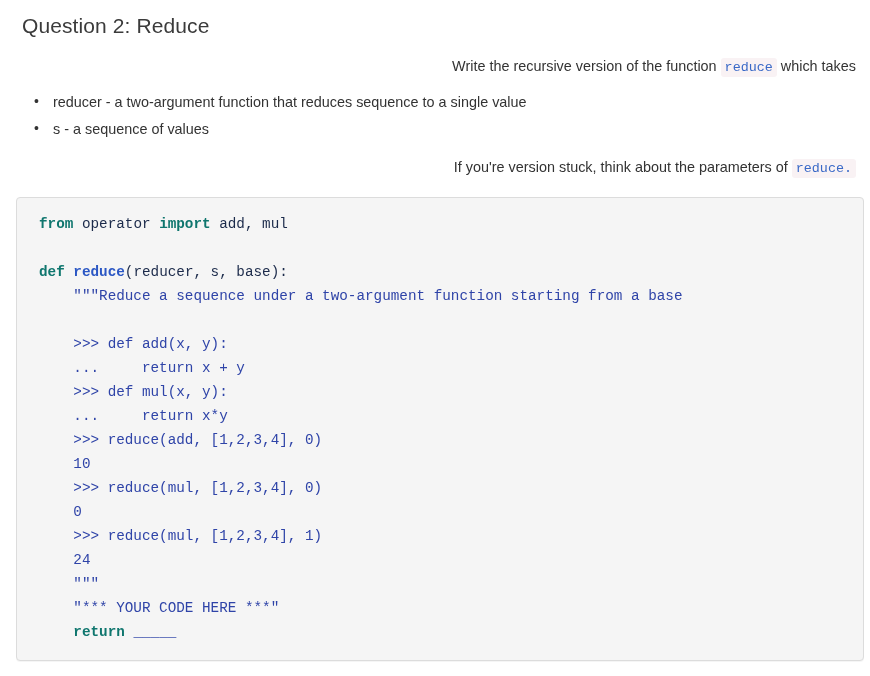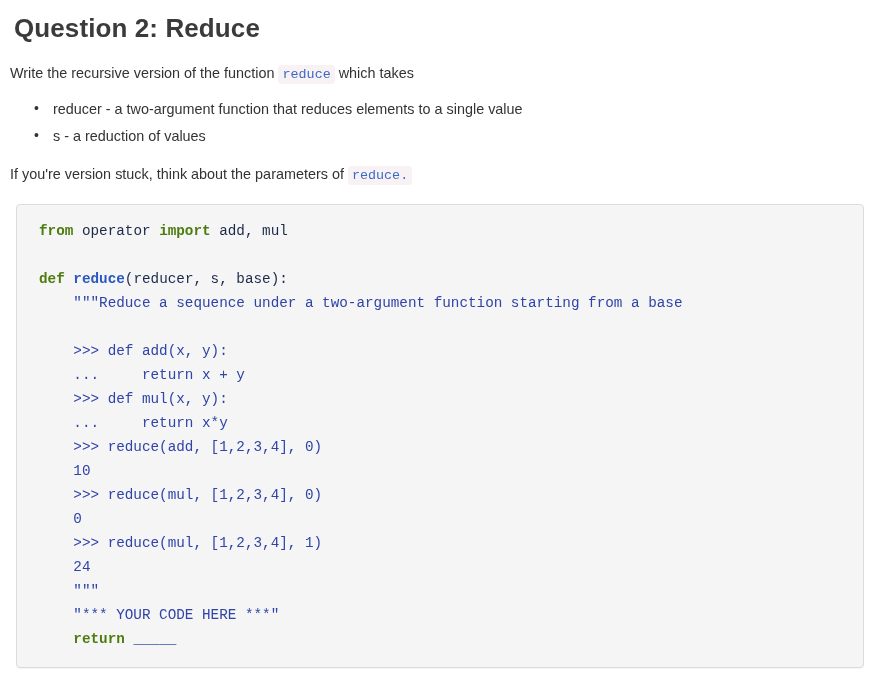--- a/index.html
+++ b/index.html
@@ -16,33 +16,34 @@
     -webkit-font-smoothing: antialiased;
   }
 
   .page {
     padding: 8px 14px 0 8px;
     box-sizing: border-box;
     width: 870px;
   }
 
   .page-title {
-    font-size: 26px;
-    font-weight: 700;
+    font-size: 21px;
+    font-weight: 400;
     color: #3b3b3b;
-    margin: 4px 0 0 6px;
+    margin: 4px 0 0 14px;
     line-height: 1.3;
     letter-spacing: 0.1px;
   }
 
   .para {
     font-size: 14.4px;
     line-height: 1.5;
     color: #333333;
     margin: 17px 0 0 2px;
+    text-align: right;
   }
 
   .bullet-list {
     list-style: none;
     margin: 14px 0 0 0;
     padding: 0;
   }
   .bullet-list li {
     position: relative;
     font-size: 14.4px;
@@ -88,41 +89,41 @@
     padding: 0 0 0 22px;
     font-family: "Liberation Mono", "DejaVu Sans Mono", monospace;
     font-size: 14.3px;
     line-height: 24px;
     color: #1b2a4a;
     white-space: pre;
     overflow: hidden;
     tab-size: 4;
   }
 
-  .k  { font-weight: bold; color: #4d7c0f; }
+  .k  { font-weight: bold; color: #0f766e; }
   .fn { font-weight: bold; color: #2b57c4; }
   .s  { color: #2f44a8; }
   .blank { display: block; height: 24px; }
 </style>
 </head>
 <body>
 
 <div class="page">
 
   <h1 class="page-title">Question 2: Reduce</h1>
 
   <p class="para">
     <span>Write the recursive version of the function</span>
     <code class="inline">reduce</code>
     <span>which takes</span>
   </p>
 
   <ul class="bullet-list">
-    <li>reducer - a two-argument function that reduces elements to a single value</li>
-    <li>s - a reduction of values</li>
+    <li>reducer - a two-argument function that reduces sequence to a single value</li>
+    <li>s - a sequence of values</li>
   </ul>
 
   <p class="para">
     <span>If you're version stuck, think about the parameters of</span>
     <code class="inline"><span>reduce</span><span class="dot">.</span></code>
   </p>
 
   <div class="code-block">
     <pre class="code"><span style="display: block;"><span class="k">from</span><span> operator </span><span class="k">import</span><span> add, mul</span></span><span class="blank"></span><span style="display: block;"><span class="k">def</span><span> </span><span class="fn">reduce</span><span>(reducer, s, base):</span></span><span style="display: block;"><span class="s">    """Reduce a sequence under a two-argument function starting from a base</span></span><span class="blank"></span><span style="display: block;"><span class="s">    &gt;&gt;&gt; def add(x, y):</span></span><span style="display: block;"><span class="s">    ...     return x + y</span></span><span style="display: block;"><span class="s">    &gt;&gt;&gt; def mul(x, y):</span></span><span style="display: block;"><span class="s">    ...     return x*y</span></span><span style="display: block;"><span class="s">    &gt;&gt;&gt; reduce(add, [1,2,3,4], 0)</span></span><span style="display: block;"><span class="s">    10</span></span><span style="display: block;"><span class="s">    &gt;&gt;&gt; reduce(mul, [1,2,3,4], 0)</span></span><span style="display: block;"><span class="s">    0</span></span><span style="display: block;"><span class="s">    &gt;&gt;&gt; reduce(mul, [1,2,3,4], 1)</span></span><span style="display: block;"><span class="s">    24</span></span><span style="display: block;"><span class="s">    """</span></span><span style="display: block;"><span class="s">    "*** YOUR CODE HERE ***"</span></span><span style="display: block;"><span>    </span><span class="k">return</span><span> </span><span class="s">_____</span></span></pre>
   </div>

